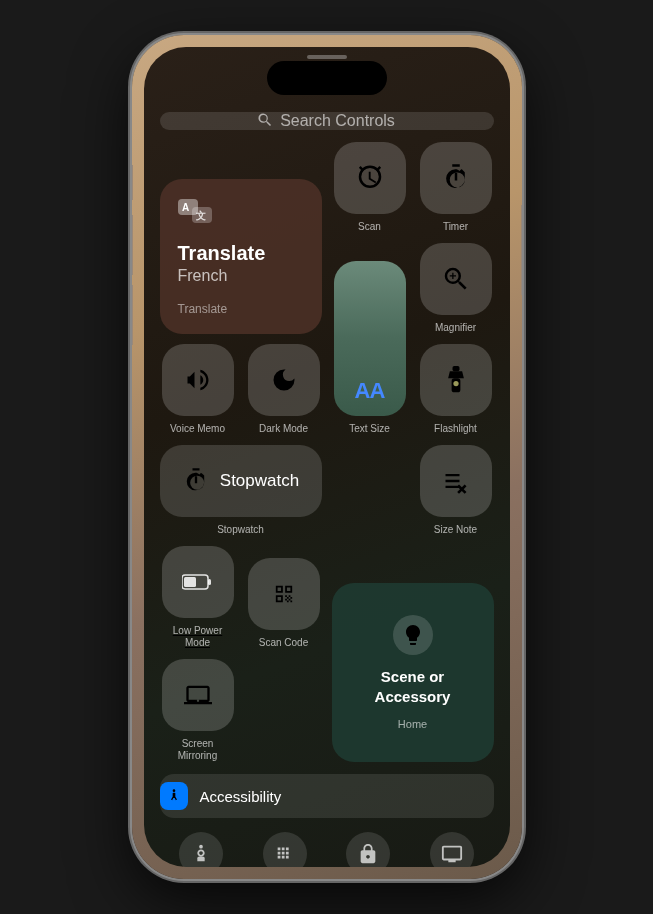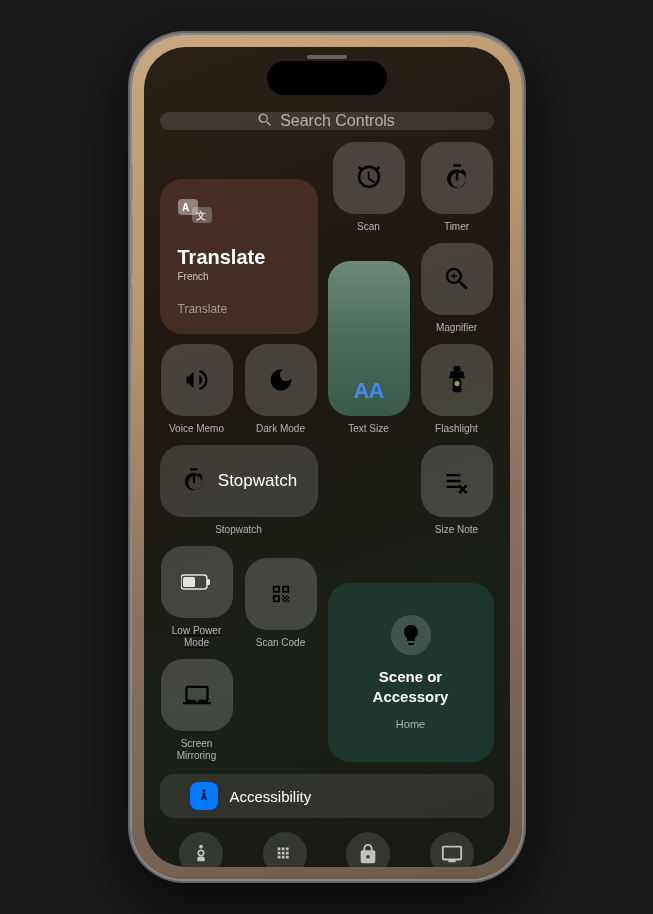--- a/index.html
+++ b/index.html
@@ -141,21 +141,21 @@
       flex-direction: column;
       gap: 2px;
     }
     .translate-title {
       color: white;
       font-size: 20px;
       font-weight: 600;
     }
     .translate-subtitle {
       color: rgba(255,255,255,0.7);
-      font-size: 10px;
+      font-size: 16px;
     }
     .translate-footer {
       color: rgba(255,255,255,0.5);
       font-size: 12px;
     }
 
     
     .alarm-tile {
       grid-column: 3;
       grid-row: 1;
@@ -190,21 +190,21 @@
       background: rgba(255,255,255,0.18);
       border-radius: 22px;
     }
 
     
     .textsize-tile {
       grid-column: 3;
       grid-row: 2 / 4;
     }
     .textsize-btn {
-      width: 82px;
+      width: 72px;
       height: 155px;
       background: linear-gradient(180deg, #6b8a7a 0%, #4a6a5a 50%, #3a5a4a 100%);
       border-radius: 22px;
       flex-direction: column;
       justify-content: flex-end;
       padding: 12px 8px;
       gap: 2px;
     }
     .textsize-aa {
       font-size: 22px;
@@ -393,21 +393,21 @@
       gap: 8px;
       margin-top: 4px;
     }
 
     .accessibility-bar {
       background: rgba(255,255,255,0.1);
       border-radius: 14px;
       height: 44px;
       display: flex;
       align-items: center;
-      padding: 0 30px;
+      padding: 0 0;
       gap: 12px;
     }
 
     .accessibility-icon-box {
       width: 28px;
       height: 28px;
       background: #007aff;
       border-radius: 8px;
       display: flex;
       align-items: center;

